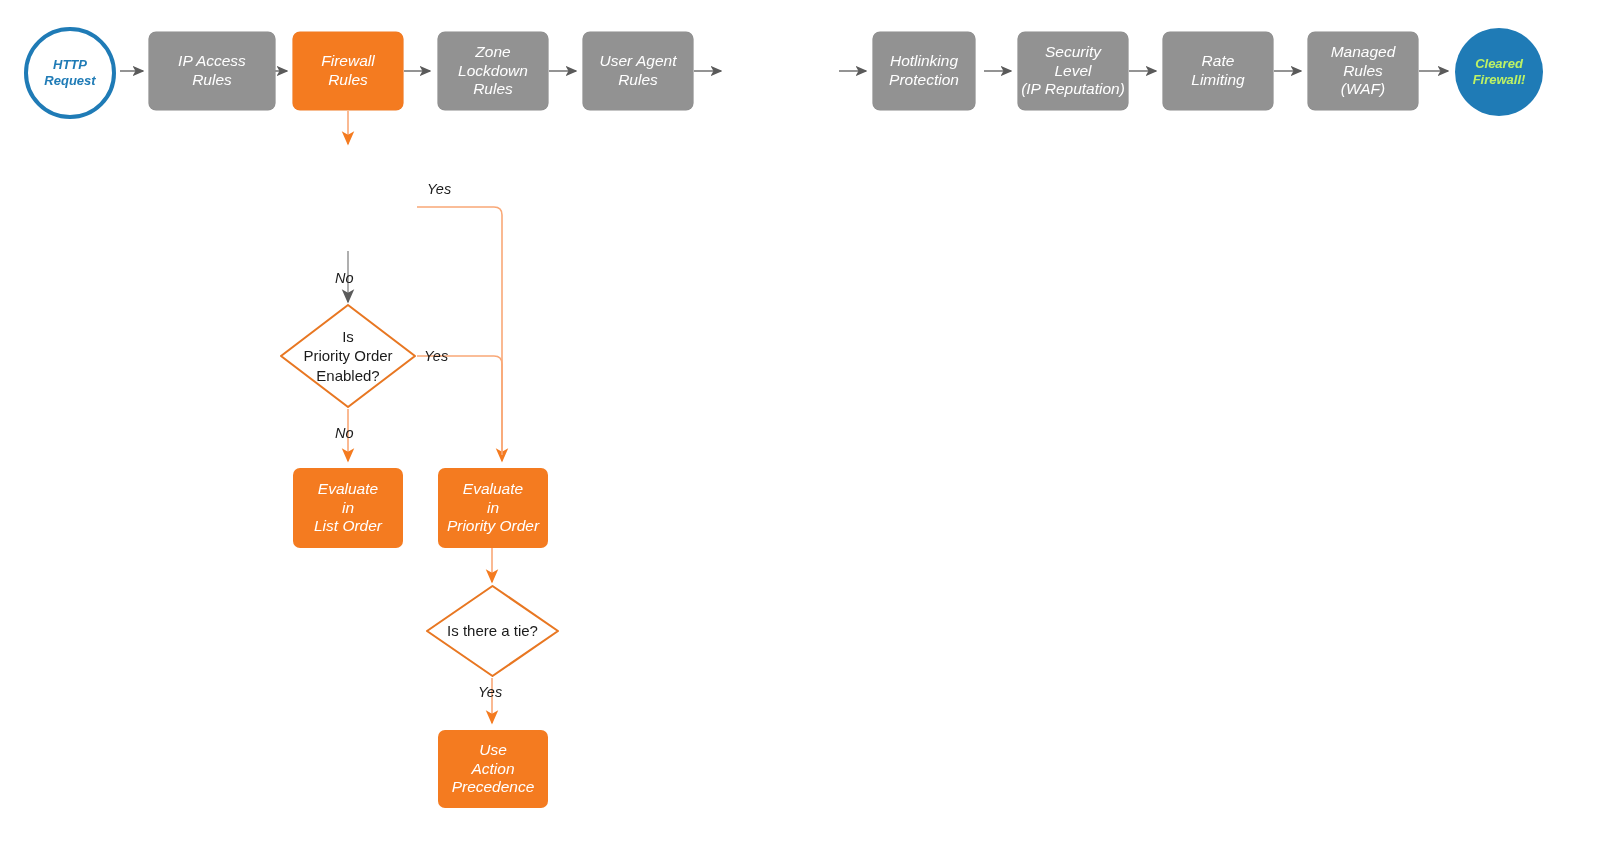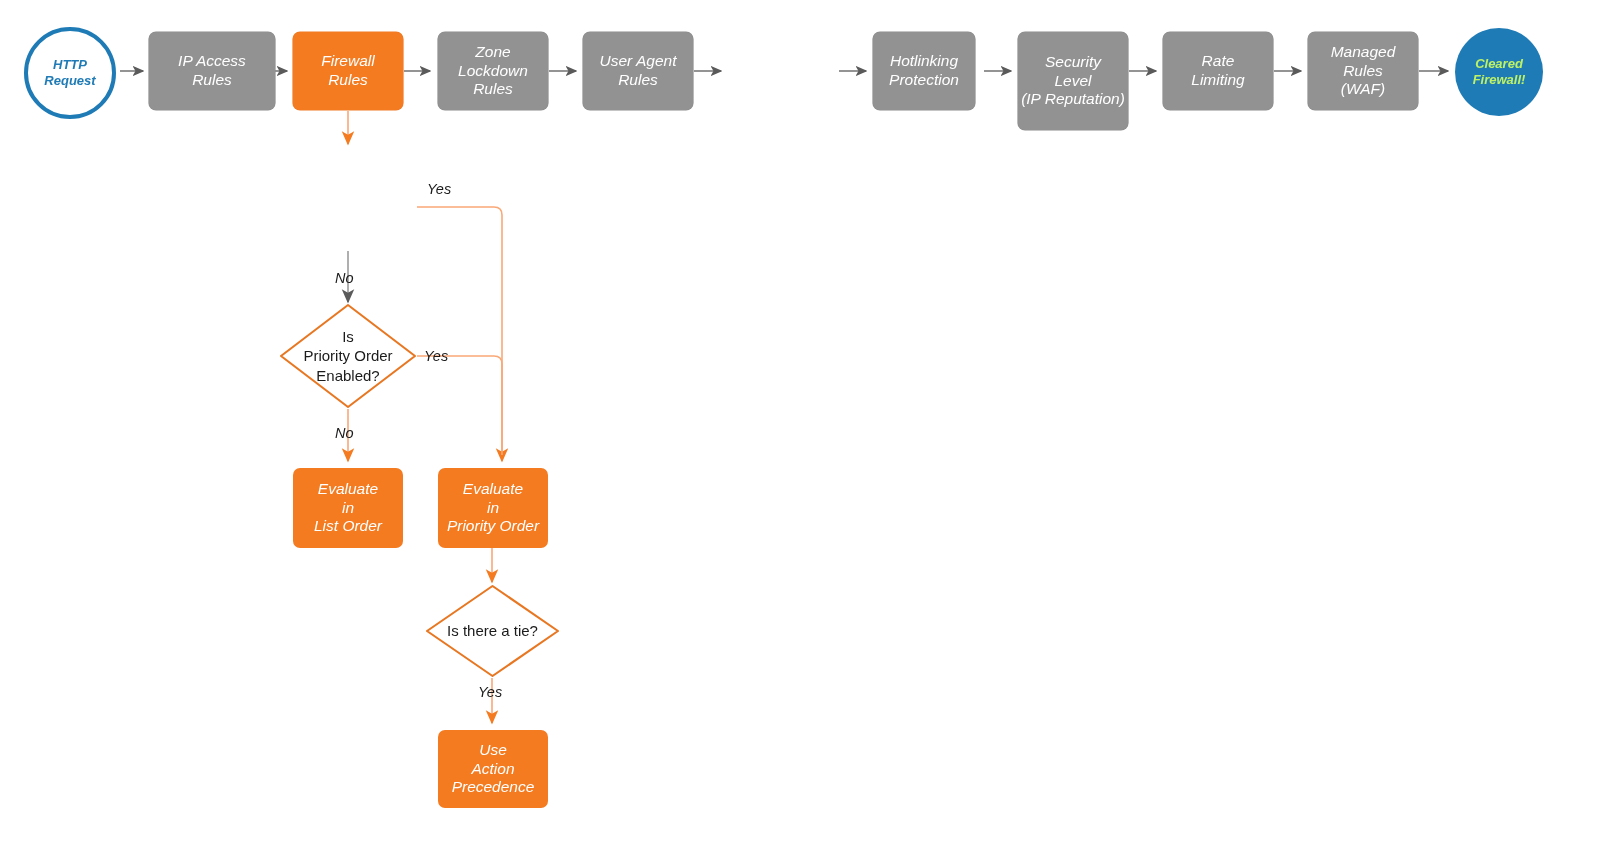--- a/index.html
+++ b/index.html
@@ -111,21 +111,21 @@
     <span style="white-space:pre-line;">User Agent
 Rules</span>
   </div>
 
 
   <div class="node proc" style="left:873px;top:32px;width:102px;height:78px;">
     <span style="white-space:pre-line;">Hotlinking
 Protection</span>
   </div>
 
-  <div class="node proc" style="left:1018px;top:32px;width:110px;height:98px;">
+  <div class="node proc" style="left:1018px;top:32px;width:110px;height:78px;">
     <span style="white-space:pre-line;">Security
 Level
 (IP Reputation)</span>
   </div>
 
   <div class="node proc" style="left:1163px;top:32px;width:110px;height:78px;">
     <span style="white-space:pre-line;">Rate
 Limiting</span>
   </div>
 

